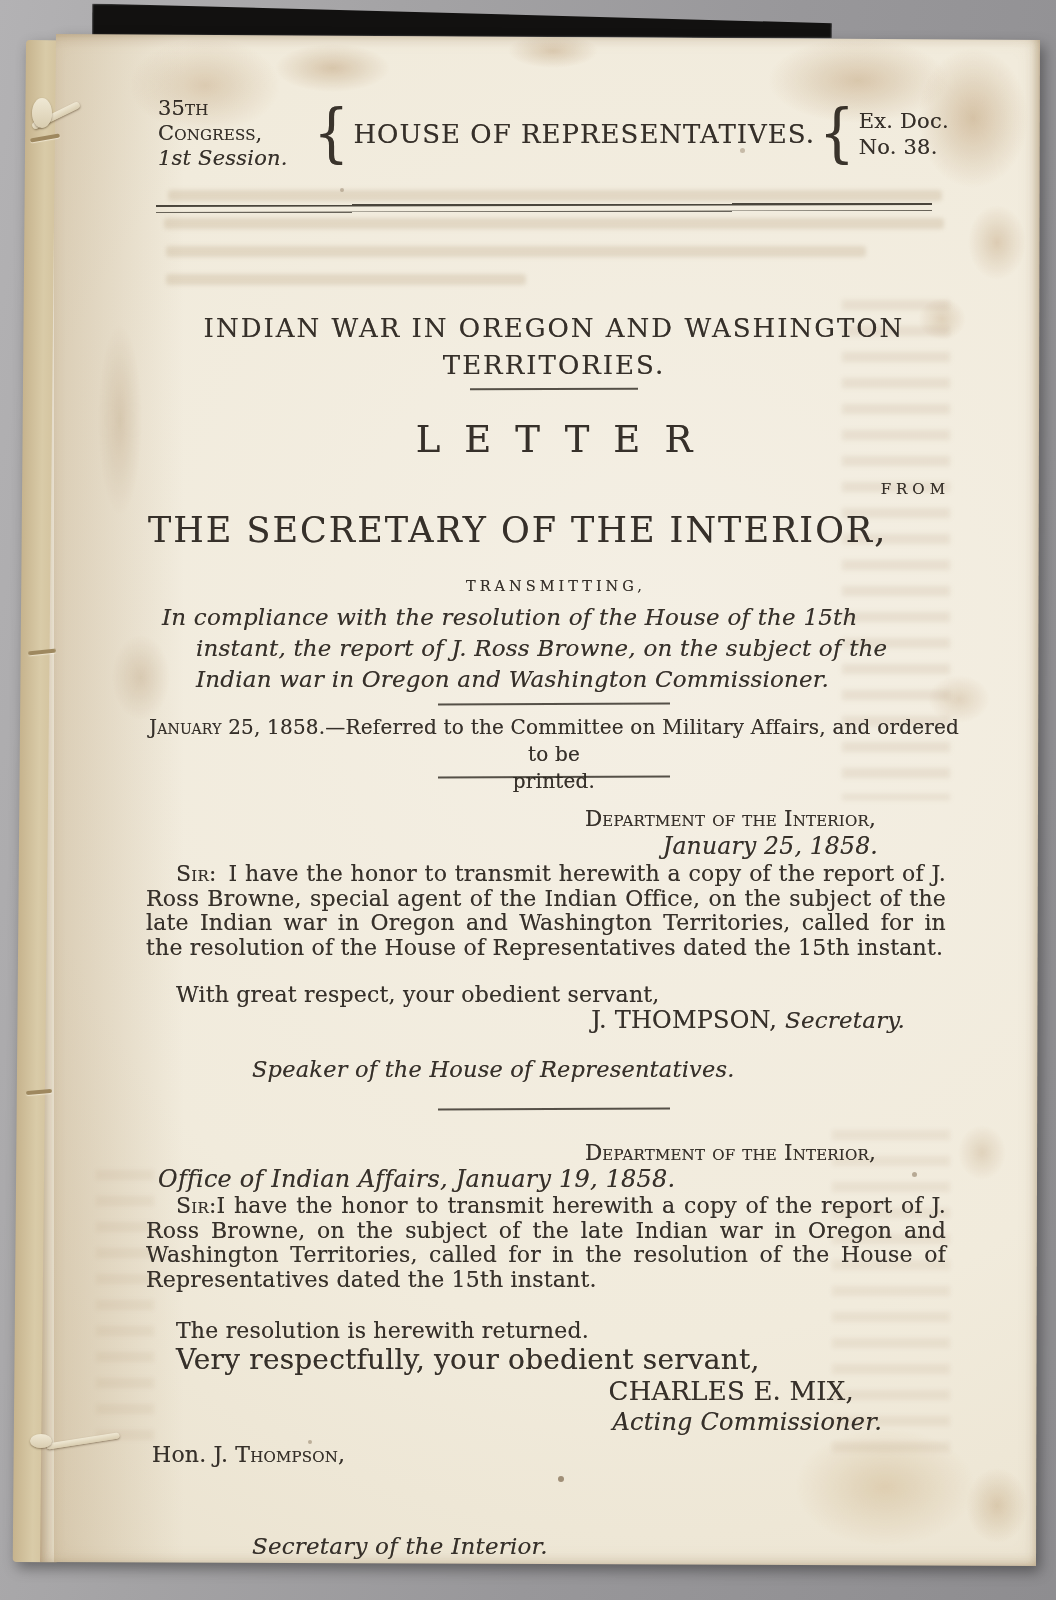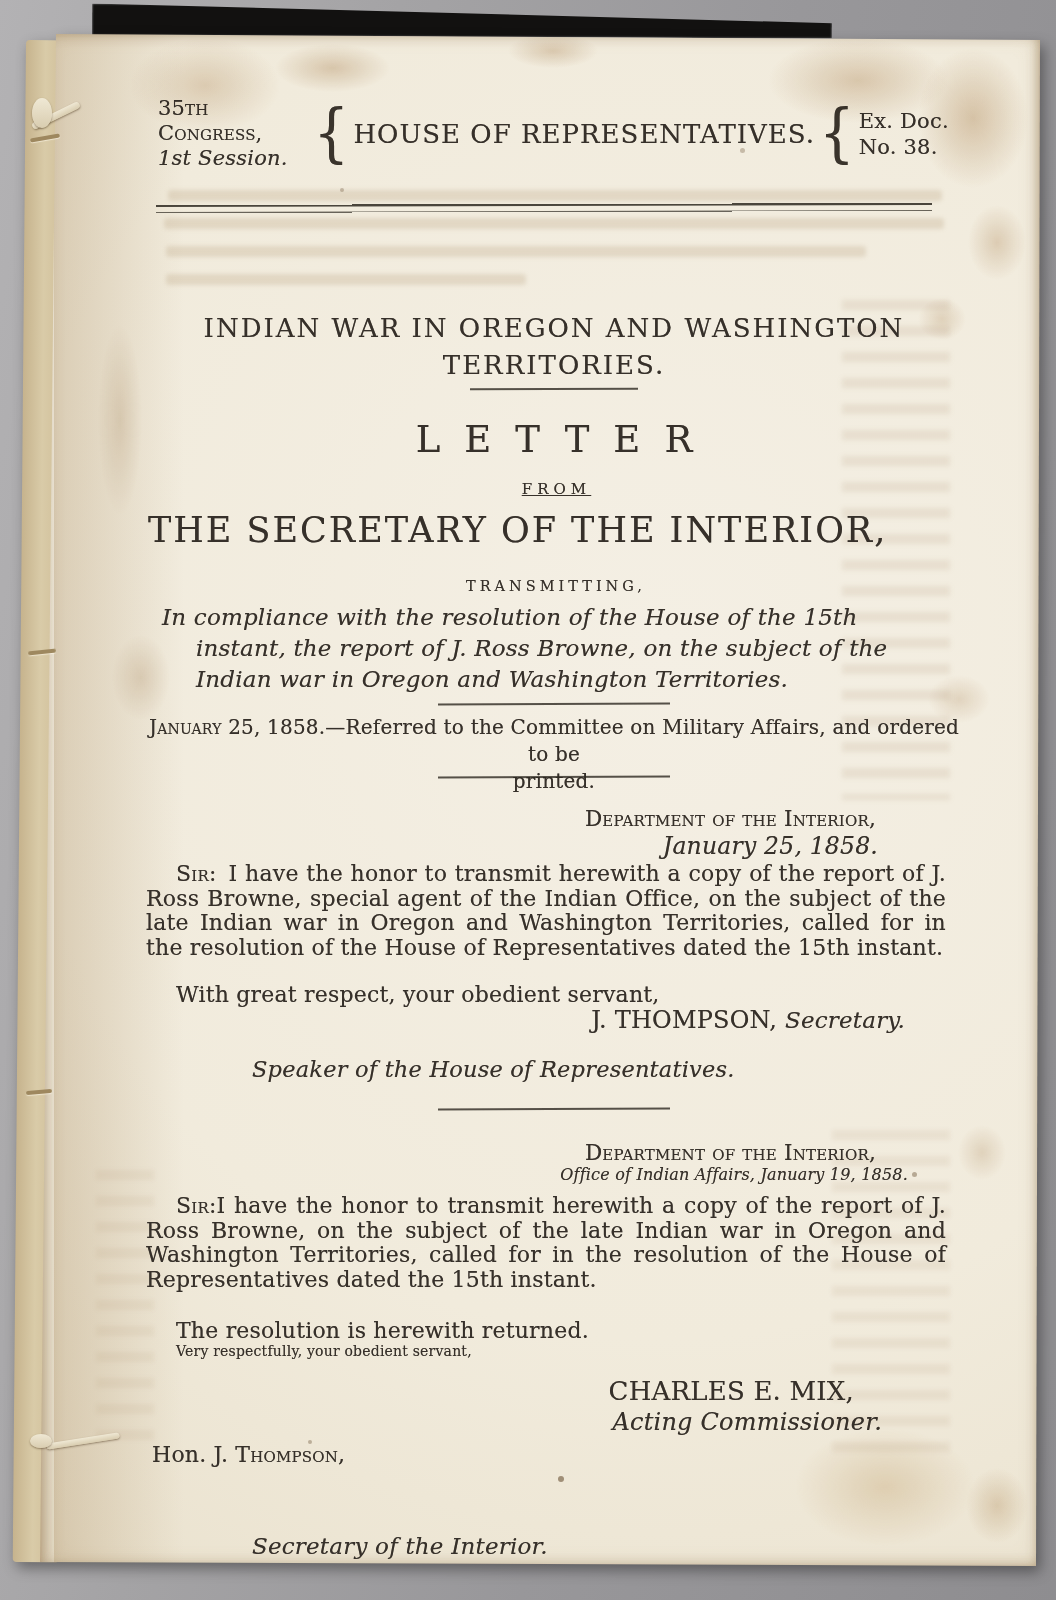--- a/index.html
+++ b/index.html
@@ -44,43 +44,43 @@
   .brace{font-size:56px;font-weight:400;line-height:.9;transform:scaleY(1.15);margin:0 4px;color:#3a342c;}
   .hdr-center{flex:1;text-align:center;font-size:26px;letter-spacing:1px;white-space:nowrap;}
   .hdr-right{width:112px;font-size:21px;line-height:26px;text-align:left;}
   .double-rule{left:116px;top:174px;width:776px;height:5px;position:absolute;
     border-top:2.5px solid rgba(45,40,32,.85);border-bottom:1.5px solid rgba(45,40,32,.7);
     transform:rotate(-.15deg);}
   .doc-title{left:118px;top:280px;width:792px;text-align:center;font-size:26px;letter-spacing:2px;line-height:37px;}
   .short-rule{position:absolute;height:0;border-top:2px solid rgba(45,40,32,.8);transform:rotate(-.2deg);}
   .title-rule{left:430px;top:358px;width:168px;}
   .letter-word{left:118px;top:388px;width:792px;text-align:center;font-size:37px;letter-spacing:24px;padding-left:24px;box-sizing:border-box;}
-  .from-word{left:118px;top:450px;width:792px;text-align:center;font-size:15px;letter-spacing:5px;padding-left:5px;box-sizing:border-box;text-decoration:underline;}
+  .from-word{left:118px;top:450px;width:792px;text-align:right;font-size:15px;letter-spacing:5px;padding-left:5px;box-sizing:border-box;}
   .author{left:108px;top:480px;width:812px;text-align:left;font-size:35px;letter-spacing:2px;white-space:nowrap;}
   .transmitting{left:118px;top:548px;width:792px;text-align:center;font-size:14.5px;letter-spacing:4px;padding-left:4px;box-sizing:border-box;}
   .transmittal{left:122px;top:572px;width:784px;font-size:23px;line-height:31px;font-style:italic;
     padding-left:34px;text-indent:-34px;box-sizing:border-box;}
   .ruleA{left:398px;top:673px;width:232px;}
   .referral{left:108px;top:684px;width:812px;text-align:center;font-size:20px;line-height:27px;}
   .ruleB{left:398px;top:746px;width:232px;}
   .dept{left:118px;top:776px;width:790px;text-align:right;padding-right:72px;font-size:21.5px;box-sizing:border-box;}
   .date1{left:118px;top:802px;width:790px;text-align:right;padding-right:70px;font-size:23.5px;font-style:italic;box-sizing:border-box;}
   .body-para{left:106px;top:832px;width:800px;font-size:22px;line-height:24.6px;text-align:justify;text-indent:30px;}
   .body-para .sal{margin-right:12px;}
   .closing1{left:106px;top:952px;width:800px;font-size:22px;text-indent:30px;}
   .sig1{left:106px;top:976px;width:800px;text-align:right;padding-right:41px;font-size:24px;box-sizing:border-box;}
   .sig1 .it{font-size:23px;}
   .addr1{left:112px;top:1001px;width:700px;font-size:22px;}
   .addrtitle1{left:112px;top:1026px;width:700px;font-size:22.5px;font-style:italic;padding-left:100px;box-sizing:border-box;}
   .ruleC{left:398px;top:1078px;width:232px;}
   .dept2{left:118px;top:1110px;width:790px;text-align:right;padding-right:72px;font-size:21.5px;box-sizing:border-box;}
-  .office2{left:118px;top:1135px;width:790px;text-align:right;padding-right:40px;font-size:16px;font-style:italic;box-sizing:border-box;}
+  .office2{left:118px;top:1135px;width:790px;padding-right:40px;font-size:24px;font-style:italic;box-sizing:border-box;}
   .body-para2{left:106px;top:1164px;width:800px;font-size:22px;line-height:24.6px;text-align:justify;text-indent:30px;}
   .returned{left:106px;top:1288px;width:800px;font-size:22px;text-indent:30px;}
-  .closing2{left:106px;top:1313px;width:800px;font-size:14px;text-indent:30px;}
+  .closing2{left:106px;top:1313px;width:800px;font-size:28px;text-indent:30px;}
   .sig2{left:106px;top:1346px;width:800px;text-align:right;padding-right:92px;font-size:26px;box-sizing:border-box;}
   .sigtitle2{left:106px;top:1378px;width:800px;text-align:right;padding-right:64px;font-size:24px;font-style:italic;box-sizing:border-box;}
   .addr2{left:112px;top:1412px;width:700px;font-size:22px;}
   .addrtitle2{left:112px;top:1503px;width:700px;font-size:23px;font-style:italic;padding-left:100px;box-sizing:border-box;}
   
   .ghost{position:absolute;filter:blur(2px);pointer-events:none;}
   .gline{position:absolute;height:11px;background:rgba(145,105,58,.16);border-radius:4px;}
   .g1{left:128px;top:160px;width:774px;}
   .g2{left:124px;top:188px;width:780px;}
   .g3{left:126px;top:216px;width:700px;}
@@ -162,21 +162,21 @@
       <div>INDIAN WAR IN OREGON AND WASHINGTON</div>
       <div>TERRITORIES.</div>
     </div>
     <div class="short-rule title-rule"></div>
 
     <div class="tx letter-word">LETTER</div>
     <div class="tx from-word">FROM</div>
     <div class="tx author">THE SECRETARY OF THE INTERIOR,</div>
     <div class="tx transmitting">TRANSMITTING,</div>
 
-    <div class="tx transmittal">In compliance with the resolution of the House of the 15th instant, the report of J. Ross Browne, on the subject of the Indian war in Oregon and Washington Territories.</div>
+    <div class="tx transmittal">In compliance with the resolution of the House of the 15th instant, the report of J. Ross Browne, on the subject of the Indian war in Oregon and Washington Commissioner.</div>
 
     <div class="short-rule ruleA"></div>
     <div class="tx referral">
       <span class="sc">January 25, 1858.</span><span>—Referred to the Committee on Military Affairs, and ordered to be</span>
       <div>printed.</div>
     </div>
     <div class="short-rule ruleB"></div>
 
     <div class="tx dept sc">Department of the Interior,</div>
     <div class="tx date1">January 25, 1858.</div>

